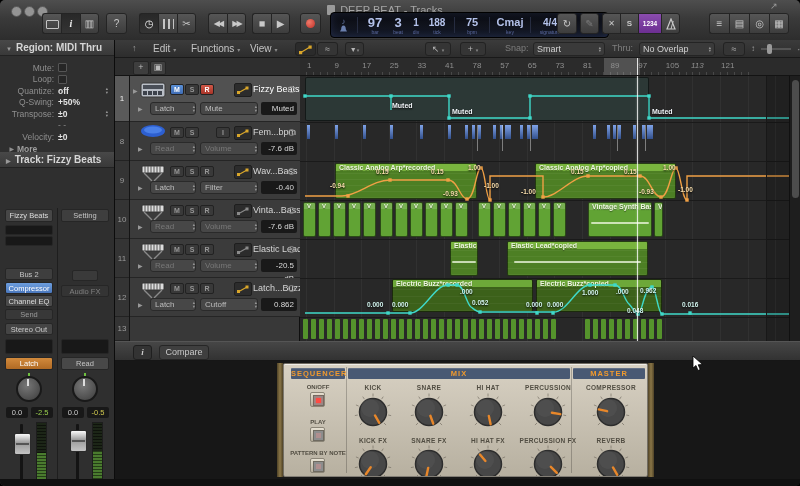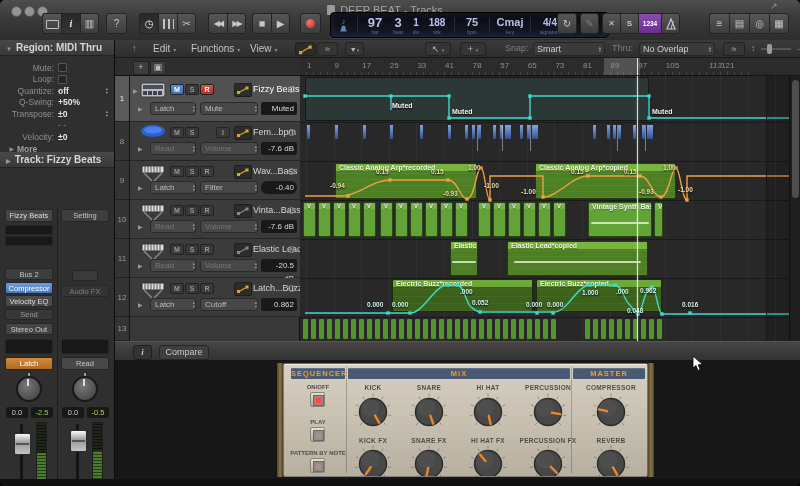--- a/index.html
+++ b/index.html
@@ -251,21 +251,21 @@
       <div class="rnum" style="left: 117.4px;">33</div>
       <div class="rnum" style="left: 145px;">41</div>
       <div class="rnum" style="left: 172.6px;">78</div>
       <div class="rnum" style="left: 200.2px;">57</div>
       <div class="rnum" style="left: 227.8px;">65</div>
       <div class="rnum" style="left: 255.4px;">73</div>
       <div class="rnum" style="left: 283px;">81</div>
       <div class="rnum" style="left: 310.6px;">89</div>
       <div class="rnum" style="left: 338.2px;">97</div>
       <div class="rnum" style="left: 365.8px;">105</div>
-      <div class="rnum" style="left: 409px; font-style: italic;">113</div>
+      <div class="rnum" style="left: 391px; font-style: italic;">113</div>
       <div class="rnum" style="left: 421px;">121</div>
       <div style="position: absolute; left: 6px; bottom: 0px; width: 1px; height: 3px; background: rgba(255, 255, 255, 0.14);"></div>
       <div style="position: absolute; left: 12.9px; bottom: 0px; width: 1px; height: 3px; background: rgba(255, 255, 255, 0.14);"></div>
       <div style="position: absolute; left: 19.8px; bottom: 0px; width: 1px; height: 3px; background: rgba(255, 255, 255, 0.14);"></div>
       <div style="position: absolute; left: 26.7px; bottom: 0px; width: 1px; height: 3px; background: rgba(255, 255, 255, 0.14);"></div>
       <div style="position: absolute; left: 33.6px; bottom: 0px; width: 1px; height: 3px; background: rgba(255, 255, 255, 0.14);"></div>
       <div style="position: absolute; left: 40.5px; bottom: 0px; width: 1px; height: 3px; background: rgba(255, 255, 255, 0.14);"></div>
       <div style="position: absolute; left: 47.4px; bottom: 0px; width: 1px; height: 3px; background: rgba(255, 255, 255, 0.14);"></div>
       <div style="position: absolute; left: 54.3px; bottom: 0px; width: 1px; height: 3px; background: rgba(255, 255, 255, 0.14);"></div>
       <div style="position: absolute; left: 61.2px; bottom: 0px; width: 1px; height: 3px; background: rgba(255, 255, 255, 0.14);"></div>
@@ -373,21 +373,21 @@
         <span style="color:#9f9f9f;font-weight:bold">More</span>
       </div>
     <div class="ihdr" style="top:112px"><span class="tri">▶</span><span>Track: Fizzy Beats</span></div>
 
     <div class="strip" style="left:2px">
       <div class="sbox" style="top:1px;height:13px;line-height:12px;background:#474747;color:#ddd">Fizzy Beats</div>
       <div class="sbox" style="top:17px;height:10px;background:#181818"></div>
       <div class="sbox" style="top:28px;height:10px;background:#181818"></div>
       <div class="sbox" style="top:60px;height:12px;line-height:11px">Bus 2</div>
       <div class="sbox" style="top:74px;height:12px;line-height:11px;background:linear-gradient(#6d9ede,#4a77bd);color:#fff">Compressor</div>
-      <div class="sbox" style="top:87px;height:12px;line-height:11px;background:#4a4a4a;color:#ddd">Velocity EQ</div>
+      <div class="sbox" style="top:87px;height:12px;line-height:11px;background:#4a4a4a;color:#ddd">Channel EQ</div>
       <div class="sbox" style="top:101px;height:11px;line-height:10px;background:#383838;color:#999">Send</div>
       <div class="sbox" style="top:115px;height:12px;line-height:11px;background:#454545;color:#ccc">Stereo Out</div>
       <div class="sbox" style="top:131px;height:15px;background:#181818"></div>
       <div class="sbox" style="top:149px;height:13px;line-height:12px;background:linear-gradient(#d28a3c,#b06a24);color:#fff">Latch</div>
       <div class="knob" style="left:14px;top:168px"></div>
       <div class="abs" style="left:4px;top:199px;width:22px;height:11px;background:#181818;border-radius:2px;color:#ccc;font-size:7.5px;text-align:center;line-height:11px">0.0</div>
       <div class="abs" style="left:29px;top:199px;width:22px;height:11px;background:#181818;border-radius:2px;color:#9ad04e;font-size:7.5px;text-align:center;line-height:11px">-2.5</div>
       <div class="fader-track" style="left:18px;top:216px;height:64px"></div>
       <div class="fader-cap" style="left:12px;top:225px"></div>
       <div class="meter" style="left:34px;top:214px;height:66px"></div>
@@ -523,21 +523,21 @@
             <span>▾</span>
           </span>
         </div>
         <div class="hbox" style="left: 70px; top: 20px; width: 58px;">
           <span>Filter</span>
           <span class="stp">
             <span>▴</span>
             <span>▾</span>
           </span>
         </div>
-        <div class="hval" style="left: 131px; top: 20px; width: 36px; border-radius: 6px;">-0.40</div>
+        <div class="hval" style="left: 131px; top: 20px; width: 36px;">-0.40</div>
       </div>
       <div class="thdr" style="top: 124px; height: 39px;">
         <div style="position: absolute; left: 10px; top: 2px;"><svg width="26" height="19">
             <rect x="2" y="3" width="22" height="7" rx="1" fill="#ddd" stroke="#333"></rect>
             <path d="M5 3v7M8 3v7M11 3v7M14 3v7M17 3v7M20 3v7" stroke="#555" stroke-width="1"></path>
             <path d="M4 10 L12 18 M22 10 L14 18" stroke="#8a8a8a" stroke-width="1.4"></path>
           </svg></div>
         <div class="tbt" style="left: 40px; top: 5px;">M</div>
         <div class="tbt" style="left: 55px; top: 5px;">S</div>
         <div class="tbt" style="left: 70px; top: 5px;">R</div>

